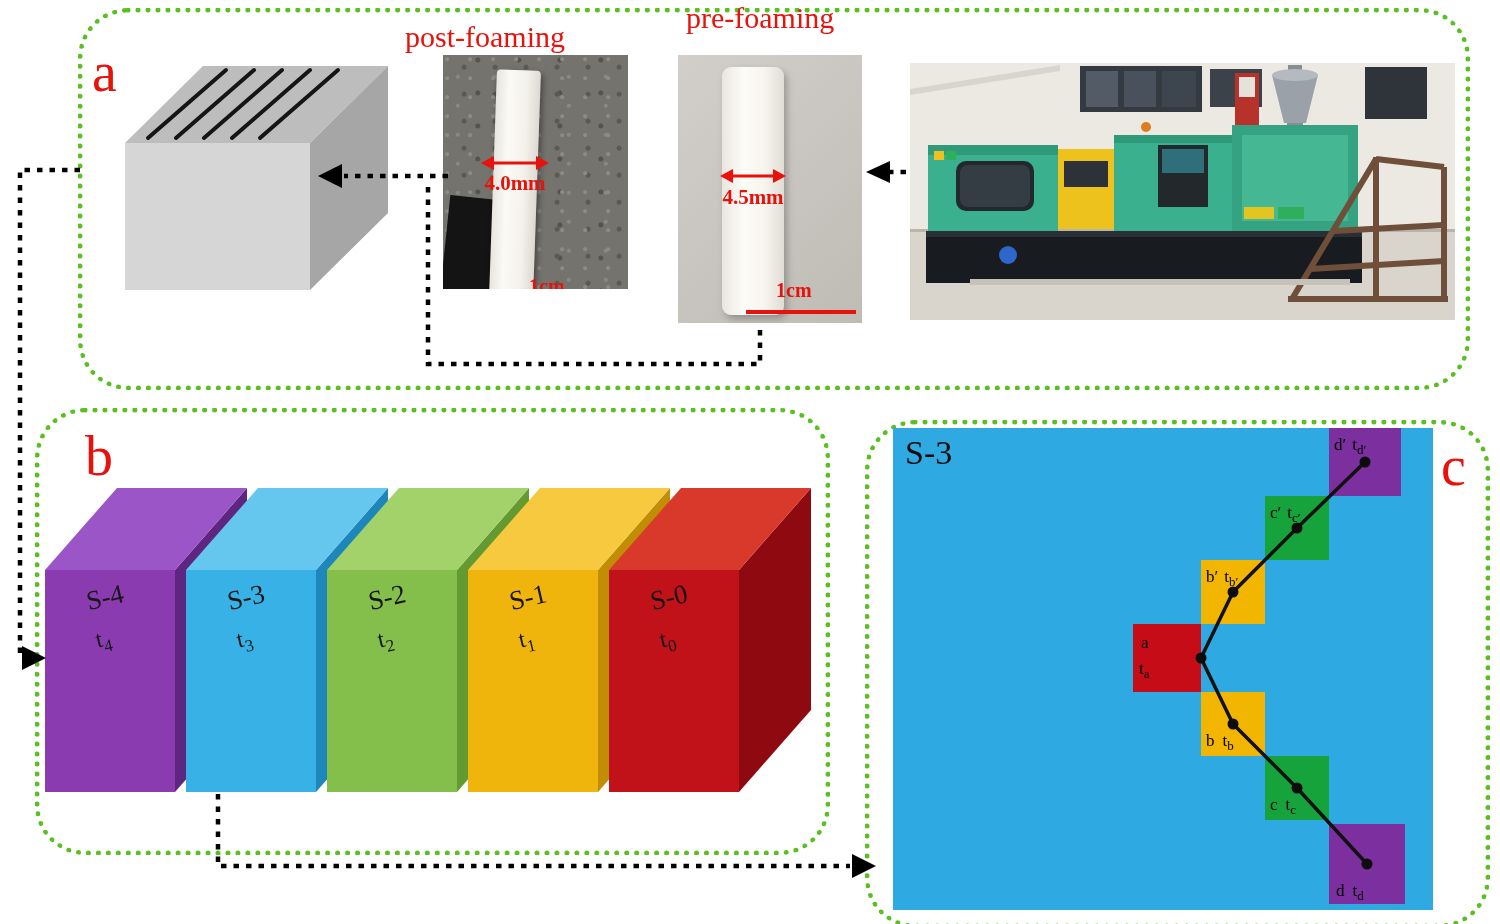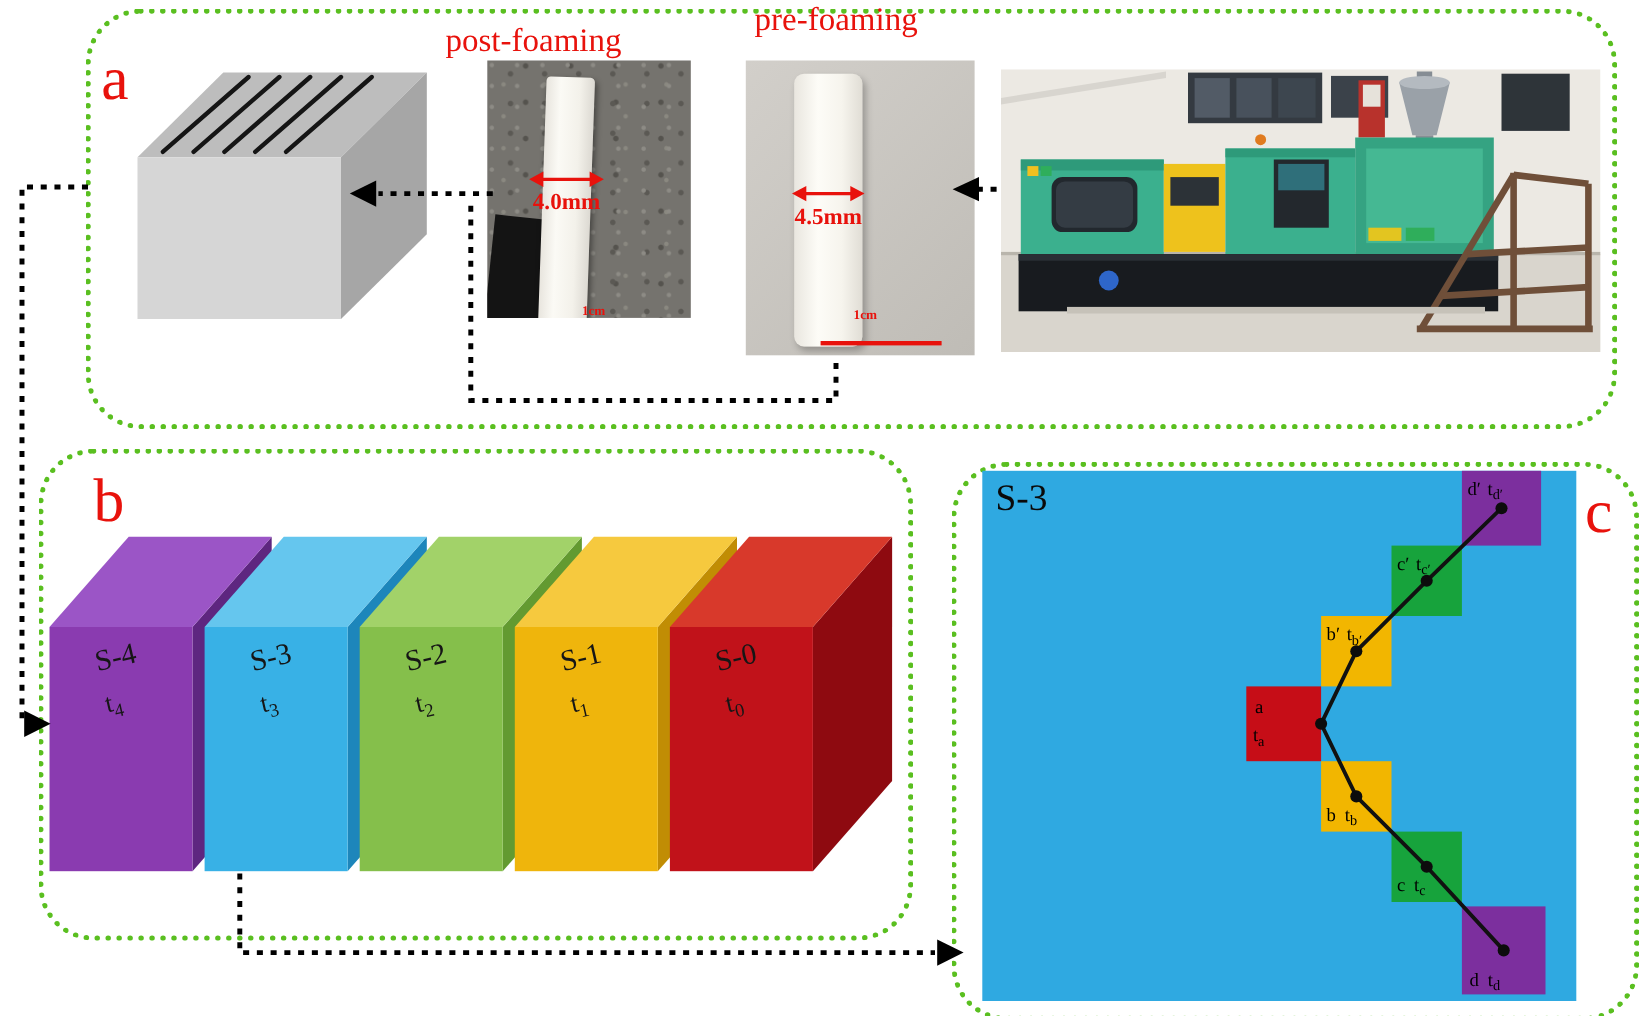--- a/index.html
+++ b/index.html
@@ -21,21 +21,21 @@
   .photo-post{
     left:443px;top:55px;width:185px;height:234px;background-color:#75736e;
     background-image:
       radial-gradient(circle at 18% 22%, #8d8b85 1.5px, transparent 2.5px),
       radial-gradient(circle at 68% 45%, #5b5954 2px, transparent 3px),
       radial-gradient(circle at 40% 75%, #8a8880 1.5px, transparent 2.5px),
       radial-gradient(circle at 85% 15%, #55534e 2px, transparent 3px);
     background-size:23px 19px, 31px 27px, 37px 29px, 41px 33px;
   }
   .photo-pre{
-    left:678px;top:55px;width:208px;height:268px;
+    left:678px;top:55px;width:184px;height:268px;
     background:linear-gradient(135deg,#d2cfca,#bfbcb6);
   }
   .dark-patch{
     position:absolute;left:2px;bottom:-8px;width:84px;height:98px;background:#141414;
     transform:rotate(6deg);
   }
   .strip{position:absolute;}
   .strip-post{
     left:50px;top:15px;width:44px;height:228px;border-radius:4px;transform:rotate(2deg);
     background:linear-gradient(90deg,#e8e5de,#fbfaf5 30%,#f3f1ea 70%,#dcd9d2);
@@ -45,21 +45,21 @@
     left:44px;top:12px;width:62px;height:248px;border-radius:9px;
     background:linear-gradient(90deg,#e9e6df,#fdfcf7 35%,#f6f4ed 70%,#e0ddd5);
     box-shadow:3px 4px 7px rgba(0,0,0,0.25);
   }
   .measure-arrow{position:absolute;z-index:5;}
   .measure-text{
     position:absolute;color:#e8120c;font-size:21px;font-weight:600;text-align:center;z-index:6;
   }
   .scalebar-line{position:absolute;height:4px;background:#e8120c;z-index:6;}
   .scalebar-label{
-    position:absolute;color:#e8120c;font-size:12px;font-weight:600;z-index:6;
+    position:absolute;color:#e8120c;font-size:20px;font-weight:600;z-index:6;
   }
   .shapes-layer{position:absolute;left:0;top:0;z-index:10;}
   .connector-layer{position:absolute;left:0;top:0;z-index:30;pointer-events:none;}
   .machine-svg{position:absolute;left:910px;top:63px;z-index:12;}
   .slab-name-text{font-size:27px;fill:#161616;font-family:"Liberation Serif",serif;}
   .slab-t-text{font-size:24px;fill:#161616;font-family:"Liberation Serif",serif;}
   .svg-sub{font-size:17px;}
   .cell-label{font-size:17px;fill:#000;font-family:"Liberation Serif",serif;}
   .cell-sub{font-size:13px;}
   .s3-title{font-size:34px;fill:#0a0a0a;font-family:"Liberation Serif",serif;}

